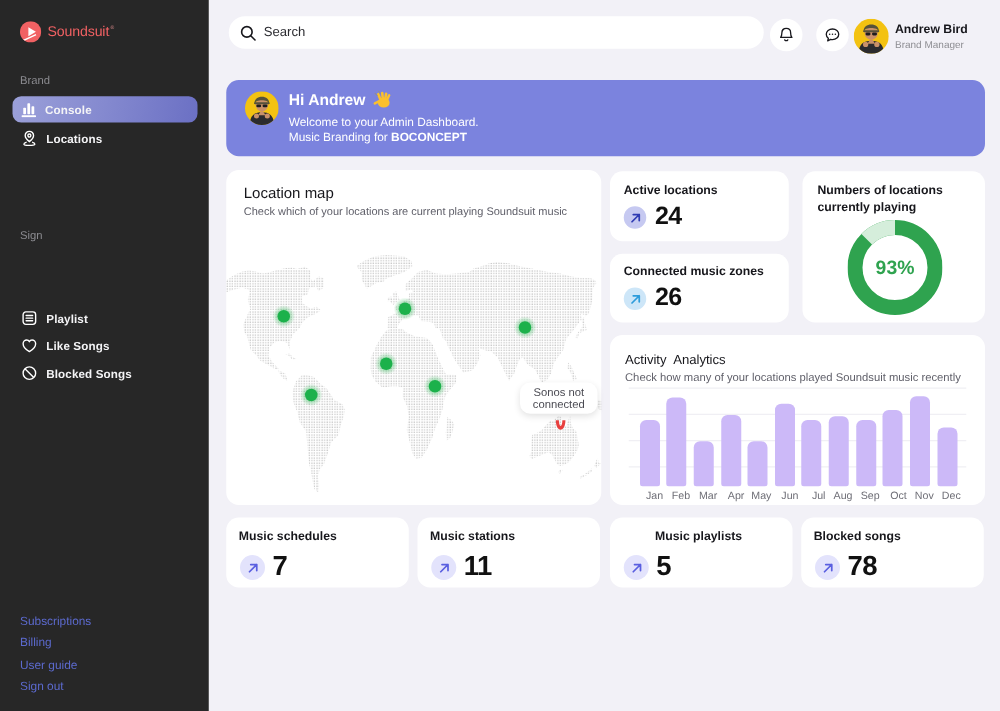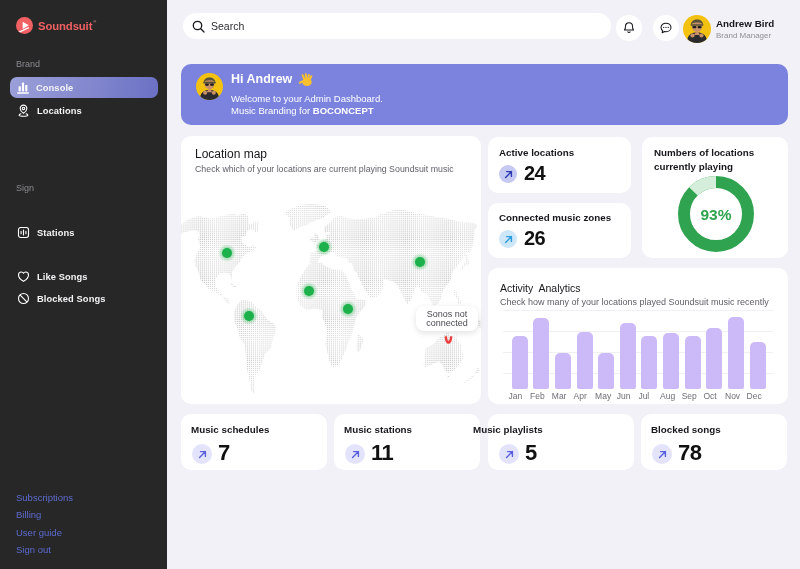--- a/index.html
+++ b/index.html
@@ -1,41 +1,41 @@
 <!DOCTYPE html>
 <html><head><meta charset="utf-8"><style>
 *{margin:0;padding:0;box-sizing:border-box}
 html,body{width:800px;height:569px;overflow:hidden}
 body{font-family:"Liberation Sans",sans-serif;background:#f2f1f7;position:relative}
 .abs{position:absolute}
 .card{position:absolute;background:#fff;border-radius:10px}
 #side{position:absolute;left:0;top:0;width:167px;height:569px;background:#272727}
 #logo{position:absolute;left:16px;top:17px;display:flex;align-items:center}
-#logo span{color:#f16163;font-weight:700;font-size:11.3px;letter-spacing:-.1px;margin-left:5px}
+#logo span{color:#f16163;font-weight:400;font-size:11.3px;letter-spacing:-.1px;margin-left:5px}
 .slabel{position:absolute;left:16px;color:#8b8b90;font-size:9px}
 .mitem{position:absolute;left:10px;width:148px;height:21px;display:flex;align-items:center;color:#f4f4f6;font-size:9.3px;font-weight:700;letter-spacing:.1px}
 .mitem svg{margin:0 7px 0 7px;flex:0 0 auto}
 #active{background:linear-gradient(100deg,#9ba0d9 0%,#8489cf 50%,#6b70c4 100%);border-radius:7px}
 .blink{position:absolute;left:16px;color:#5c6ace;font-size:9.5px}
 #search{position:absolute;left:183px;top:13px;width:428px;height:26px;background:#fff;border-radius:13px;display:flex;align-items:center}
 #search span{color:#2c2c31;font-size:10.5px;margin-left:6px}
 .cbtn{position:absolute;top:15px;width:26px;height:26px;background:#fff;border-radius:50%;display:flex;align-items:center;justify-content:center}
 #uname{position:absolute;left:716px;top:18px;font-size:9.8px;font-weight:700;color:#17171c}
 #urole{position:absolute;left:716px;top:31px;font-size:8px;color:#8e8e93}
 #hero{position:absolute;left:181px;top:64px;width:607px;height:61px;background:#7b83de;border-radius:10px;color:#fff}
-#hero .t1{position:absolute;left:50px;top:8px;font-size:12.5px;font-weight:700;display:flex;}
+#hero .t1{position:absolute;left:50px;top:8px;font-size:12.5px;font-weight:700;display:flex;align-items:center}
 #hero .t2{position:absolute;left:50px;top:28.5px;font-size:9.5px}
 #hero .t3{position:absolute;left:50px;top:41px;font-size:9.5px}
 .ct{position:absolute;font-weight:400;color:#17171c;font-size:12px}
 .cs{position:absolute;color:#60606a;font-size:8.8px;white-space:nowrap}
 .st{position:absolute;font-weight:700;color:#17171c;font-size:9.8px;white-space:nowrap}
 .ic{position:absolute;border-radius:50%;display:flex;align-items:center;justify-content:center}
 .num{position:absolute;font-weight:700;color:#111;font-size:20px;letter-spacing:-.5px}
 .bar{position:absolute;background:#ccb9f8;border-radius:5px 5px 2px 2px;width:16px}
-.mon{position:absolute;font-size:8.5px;color:#6e6e76;width:22px;text-align:left}
+.mon{position:absolute;font-size:8.5px;color:#6e6e76;width:22px;text-align:right}
 .grid{position:absolute;left:503px;width:270px;height:1px;background:#f0eff4}
 #tip{position:absolute;left:416px;top:306px;width:62px;height:25px;background:#fff;border-radius:8px;box-shadow:0 2px 6px rgba(0,0,0,.12);text-align:center;font-size:9px;color:#4a4a52;line-height:8.5px;padding-top:4px}
 </style></head><body>
 
 <div id="side">
  <div id="logo">
   <svg width="17" height="17" viewBox="0 0 17 17">
         <defs>
           <clipPath id="lc">
             <circle cx="8.5" cy="8.5" r="8.5"></circle>
@@ -56,24 +56,24 @@
         <circle cx="7" cy="4.8" r="1.3"></circle>
         <path d="M4.2 10.6 C3 11 2.3 11.6 2.3 12.2 C2.3 13 4.4 13.2 7 13.2 C9.6 13.2 11.7 13 11.7 12.2 C11.7 11.6 11 11 9.8 10.6" stroke-linecap="round"></path>
       </svg> Locations</div>
  <div class="mitem" id="active" style="top:77px"><svg width="12" height="13" viewBox="0 0 12 13" fill="#fff">
         <rect x="0.2" y="11.2" width="11.6" height="1.5" rx="0.5"></rect>
         <rect x="1.6" y="5.2" width="2.2" height="5.2" rx="0.6"></rect>
         <rect x="4.9" y="1.6" width="2.2" height="8.8" rx="0.6"></rect>
         <rect x="8.2" y="4" width="2.2" height="6.4" rx="0.6"></rect>
       </svg> Console</div>
  <div class="slabel" style="top:183px">Sign</div>
- <div class="mitem" style="top:222px"><svg width="13" height="13" viewBox="0 0 14 14" fill="none" stroke="#fff" stroke-width="1.2">
+ <div class="mitem" style="top:244px"><svg width="13" height="13" viewBox="0 0 14 14" fill="none" stroke="#fff" stroke-width="1.2">
         <rect x="1.6" y="1.6" width="10.8" height="10.8" rx="2.4"></rect>
-        <path d="M4.4 5.6 L4.4 8.4 M7 4.4 L7 9.6 M9.6 5.6 L9.6 8.4" stroke-linecap="round"></path>
-      </svg> Stations</div>
+        <path d="M4.2 4.7 L9.8 4.7 M4.2 7 L9.8 7 M4.2 9.3 L9.8 9.3" stroke-linecap="round"></path>
+      </svg> Playlist</div>
  <div class="mitem" style="top:266px"><svg width="13" height="13" viewBox="0 0 14 14" fill="none" stroke="#fff" stroke-width="1.2">
         <path d="M7 12.2 C7 12.2 1.6 9.2 1.6 5.4 C1.6 3.5 3.1 2.2 4.7 2.2 C5.8 2.2 6.6 2.8 7 3.6 C7.4 2.8 8.2 2.2 9.3 2.2 C10.9 2.2 12.4 3.5 12.4 5.4 C12.4 9.2 7 12.2 7 12.2 Z" stroke-linejoin="round"></path>
       </svg> Like Songs</div>
  <div class="mitem" style="top:288px"><svg width="13" height="13" viewBox="0 0 14 14" fill="none" stroke="#fff" stroke-width="1.2">
         <circle cx="7" cy="7" r="5.4"></circle>
         <path d="M3.2 3.2 L10.8 10.8"></path>
       </svg> Blocked Songs</div>
  <div class="blink" style="top:492px">Subscriptions</div>
  <div class="blink" style="top:509px">Billing</div>
  <div class="blink" style="top:527px">User guide</div>
@@ -258,21 +258,21 @@
 <div class="num" style="left:218px;top:440px;font-size:22px">7</div>
 <div class="card" style="left:334px;top:414px;width:146px;height:56px"></div>
 <div class="st" style="left:344px;top:424px">Music stations</div>
 <div class="ic" style="left:345px;top:444px;width:20px;height:20px;background:#e3e3fc">
     <svg width="11" height="11" viewBox="0 0 11 11" fill="none" stroke="#5a5fe0" stroke-width="1.4" stroke-linecap="round" stroke-linejoin="round">
       <path d="M2.6 8.4 L8.4 2.6 M3.6 2.6 L8.4 2.6 L8.4 7.4"></path>
     </svg>
   </div>
 <div class="num" style="left:371px;top:440px;font-size:22px">11</div>
 <div class="card" style="left:488px;top:414px;width:146px;height:56px"></div>
-<div class="st" style="left:473px;top:424px">Music playlists</div>
+<div class="st" style="left:524px;top:424px">Music playlists</div>
 <div class="ic" style="left:499px;top:444px;width:20px;height:20px;background:#e3e3fc">
     <svg width="11" height="11" viewBox="0 0 11 11" fill="none" stroke="#5a5fe0" stroke-width="1.4" stroke-linecap="round" stroke-linejoin="round">
       <path d="M2.6 8.4 L8.4 2.6 M3.6 2.6 L8.4 2.6 L8.4 7.4"></path>
     </svg>
   </div>
 <div class="num" style="left:525px;top:440px;font-size:22px">5</div>
 <div class="card" style="left:641px;top:414px;width:146px;height:56px"></div>
 <div class="st" style="left:651px;top:424px">Blocked songs</div>
 <div class="ic" style="left:652px;top:444px;width:20px;height:20px;background:#e3e3fc">
     <svg width="11" height="11" viewBox="0 0 11 11" fill="none" stroke="#5a5fe0" stroke-width="1.4" stroke-linecap="round" stroke-linejoin="round">

